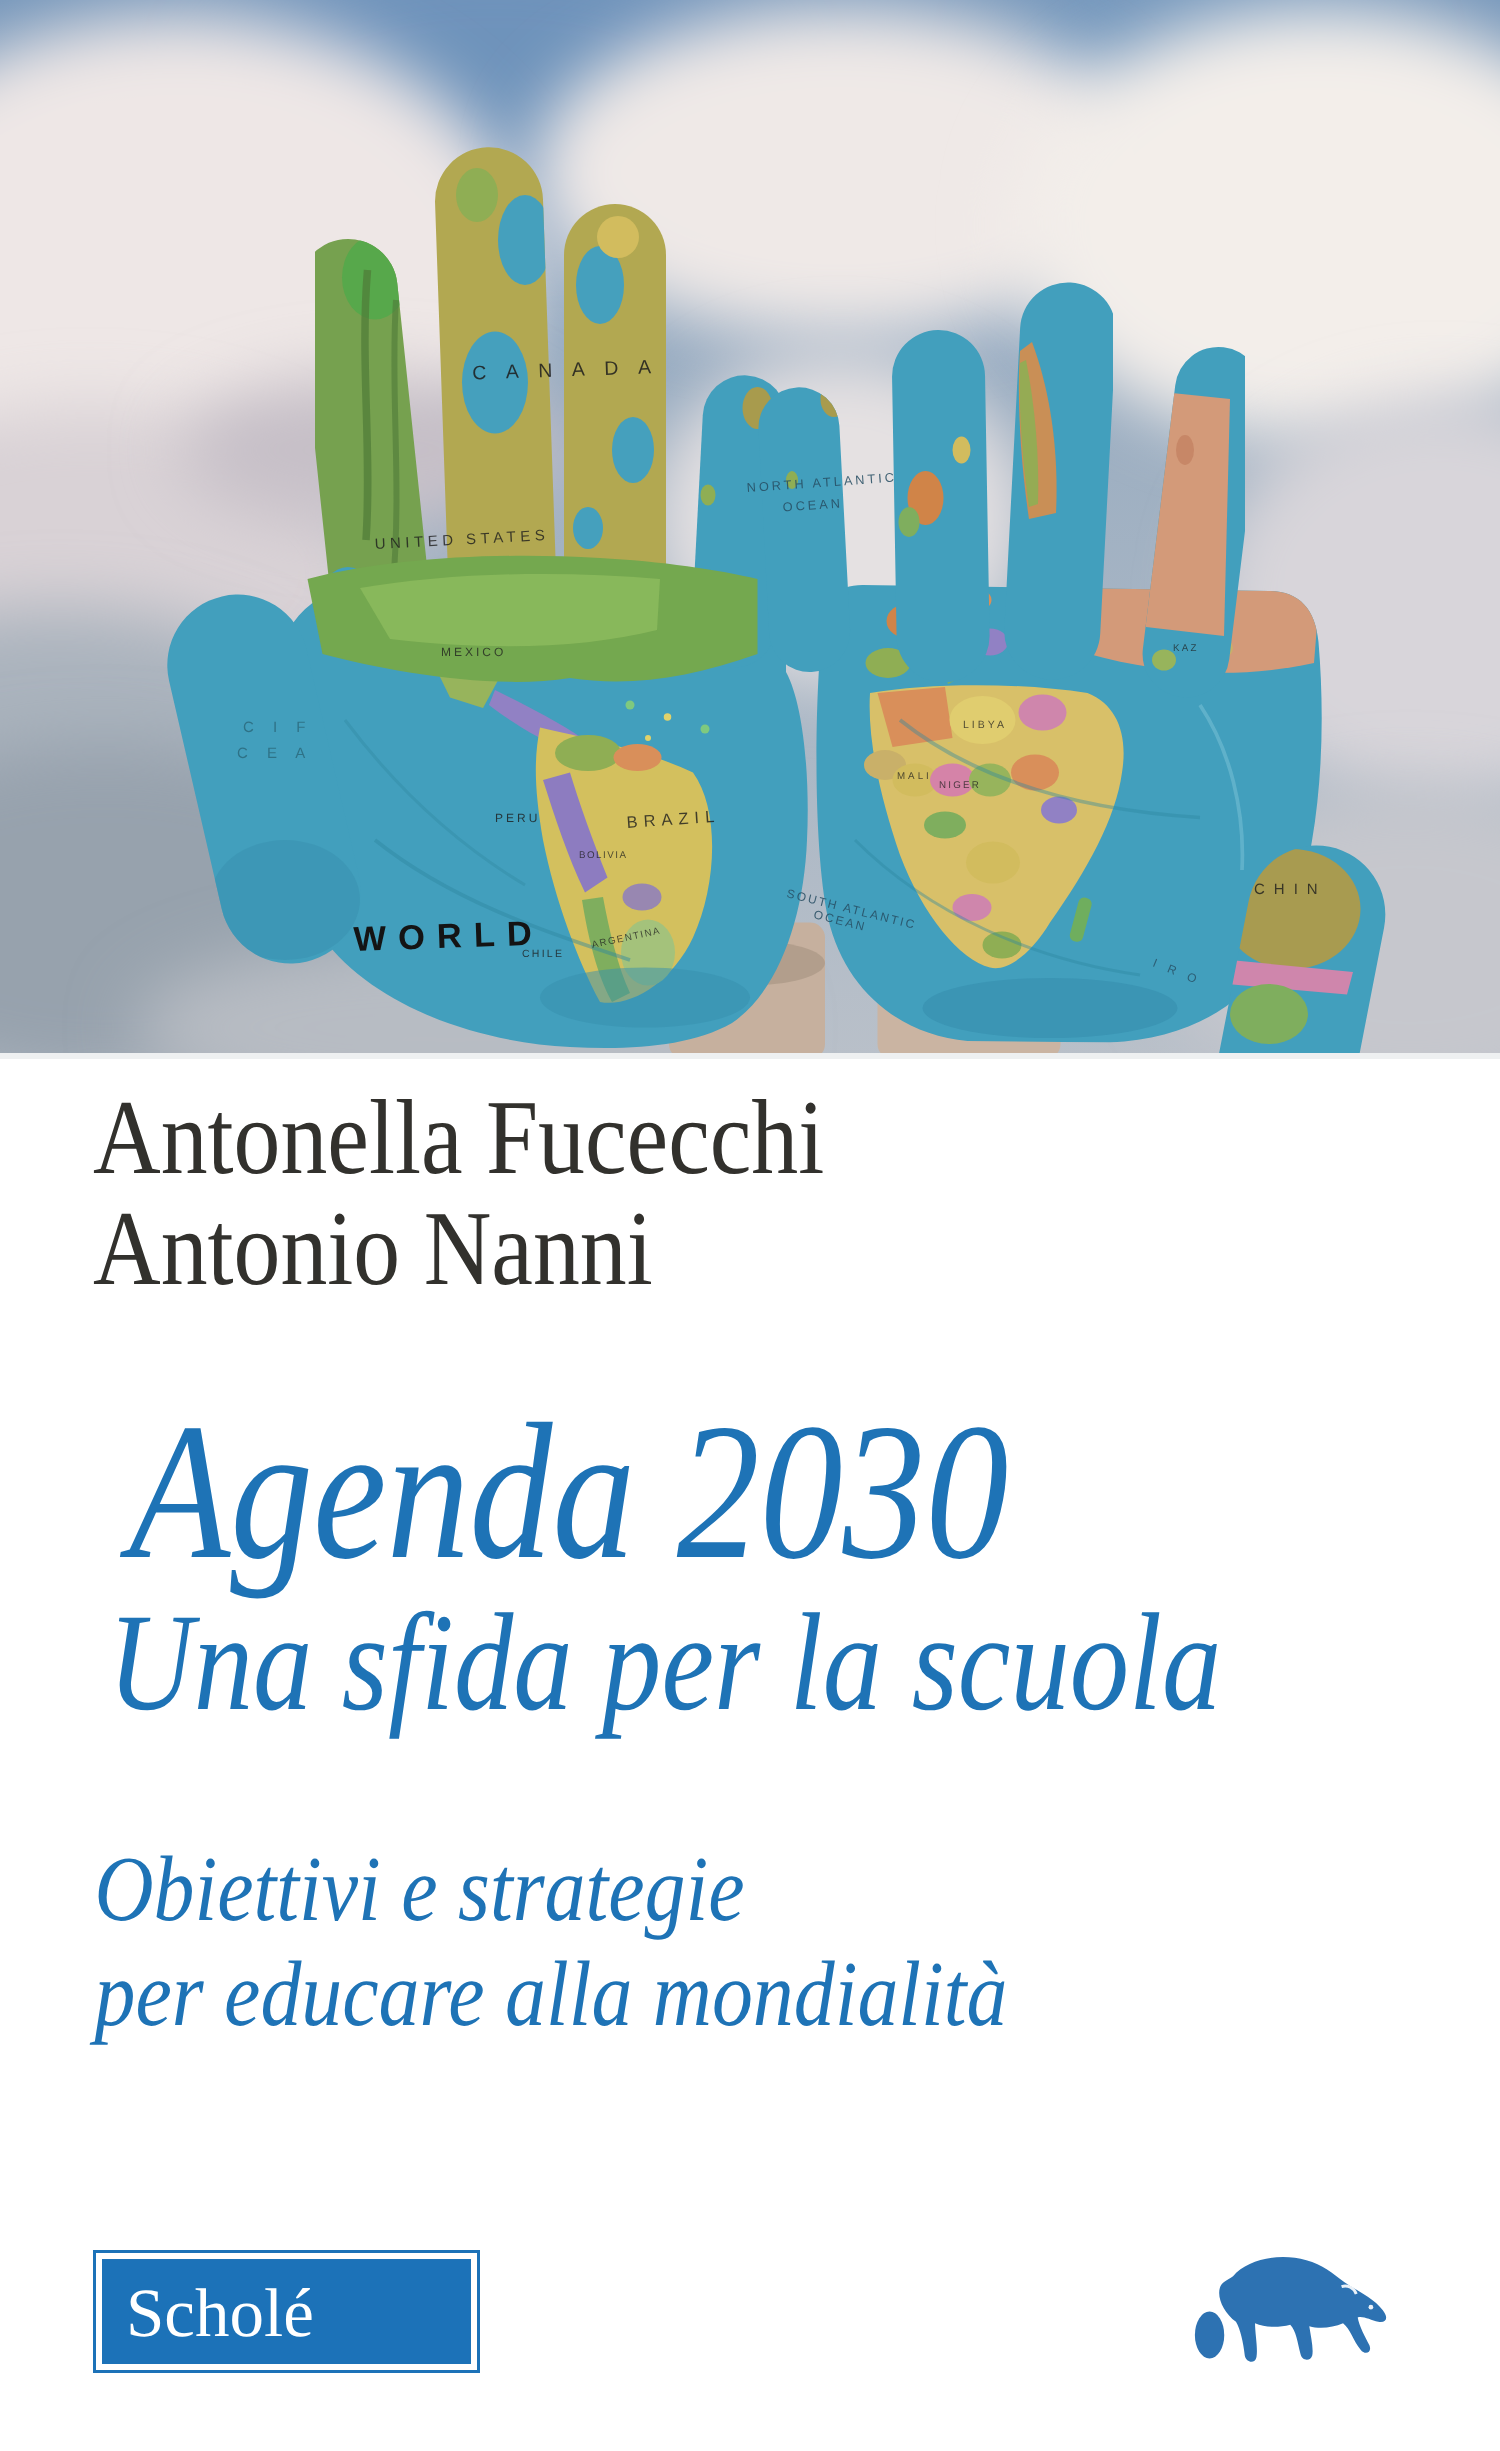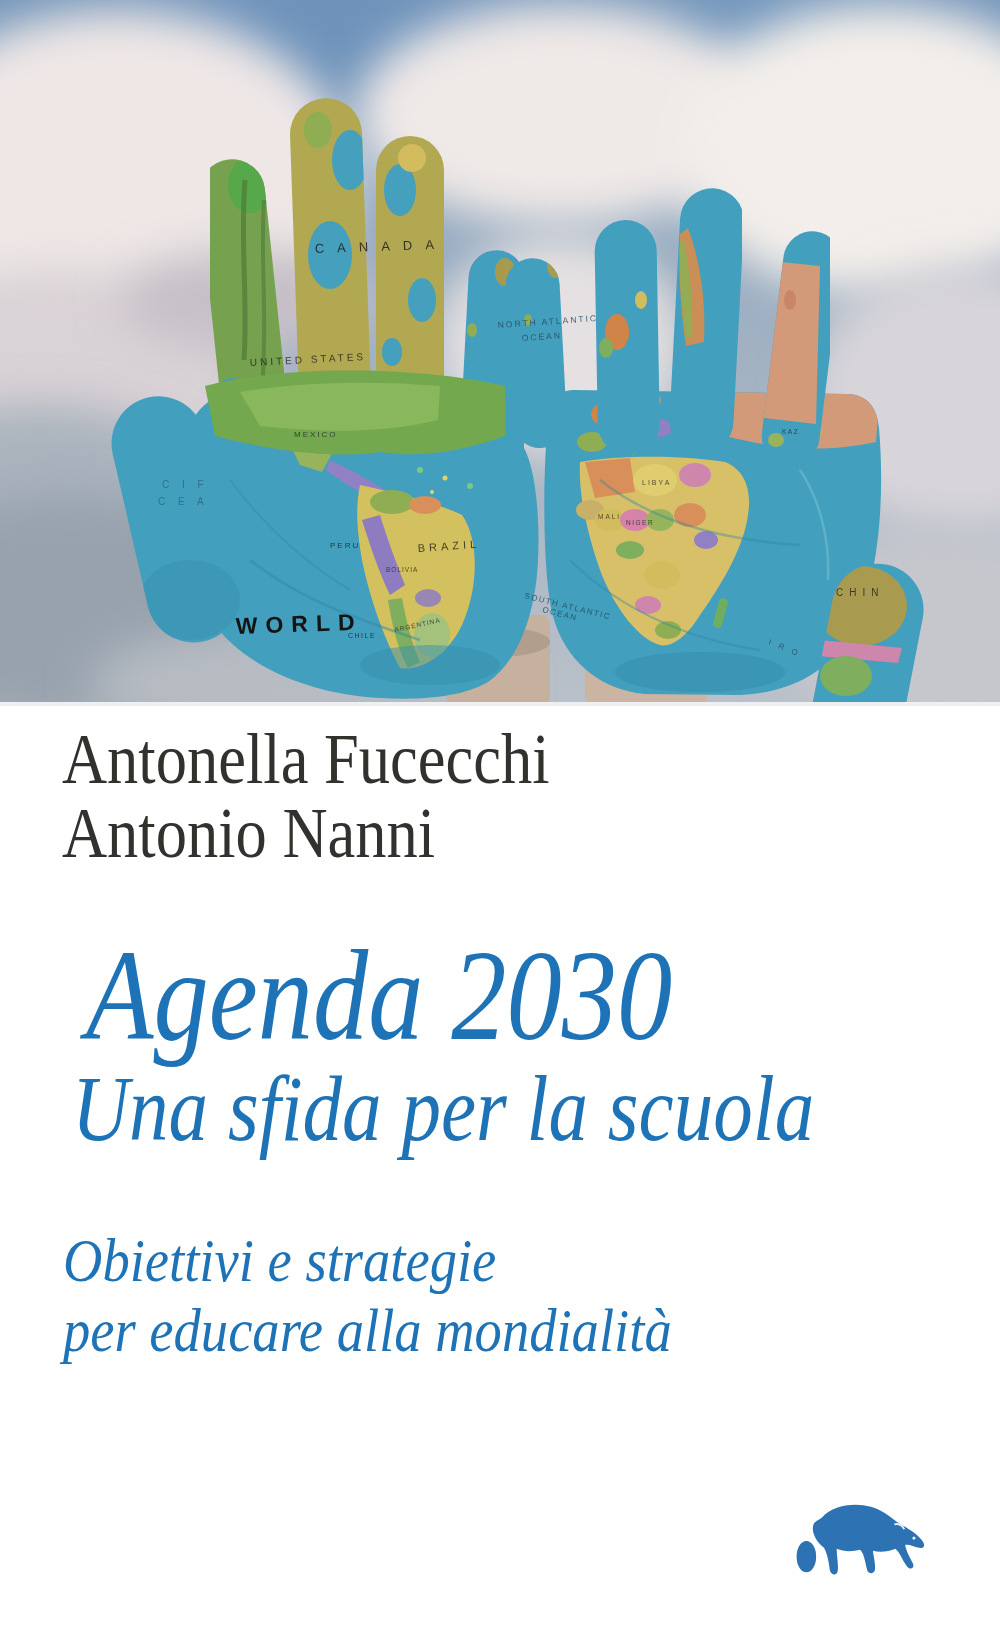--- a/index.html
+++ b/index.html
@@ -272,20 +272,23 @@
   </div>
 
   <div class="title1">Agenda 2030</div>
   <div class="title2">Una sfida per la scuola</div>
 
   <div class="subtitle">
     <div>Obiettivi e strategie</div>
     <div>per educare alla mondialità</div>
   </div>
 
+  <div class="logo">
+    <div class="logo-inner">Scholé</div>
+  </div>
 
   <svg class="bear" viewBox="0 0 160 90" aria-hidden="true">
     <ellipse cx="18" cy="60" rx="10" ry="16" fill="#2d72b2"></ellipse>
     <path fill="#2d72b2" d="M34,20 C44,8 66,4 84,9 C95,12 102,18 110,24 C119,30 130,35 136,43
          C140,48 139,52 133,51 C128,50 123,47 119,48 C120,54 124,61 127,67
          C129,72 124,74 121,70 C116,64 114,56 109,52 C102,55 93,56 86,54
          C87,61 89,69 88,74 C87,78 81,78 80,73 C78,65 77,57 73,53
          C65,55 56,55 49,52 C49,59 51,69 50,75 C49,80 43,79 42,74
          C41,65 39,56 36,51 C28,45 23,35 25,28 C26,24 30,23 34,20 Z"></path>
     <path d="M108,27 a8,8 0 0 1 10,5" stroke="#ffffff" stroke-width="2" fill="none" opacity="0.9"></path>

